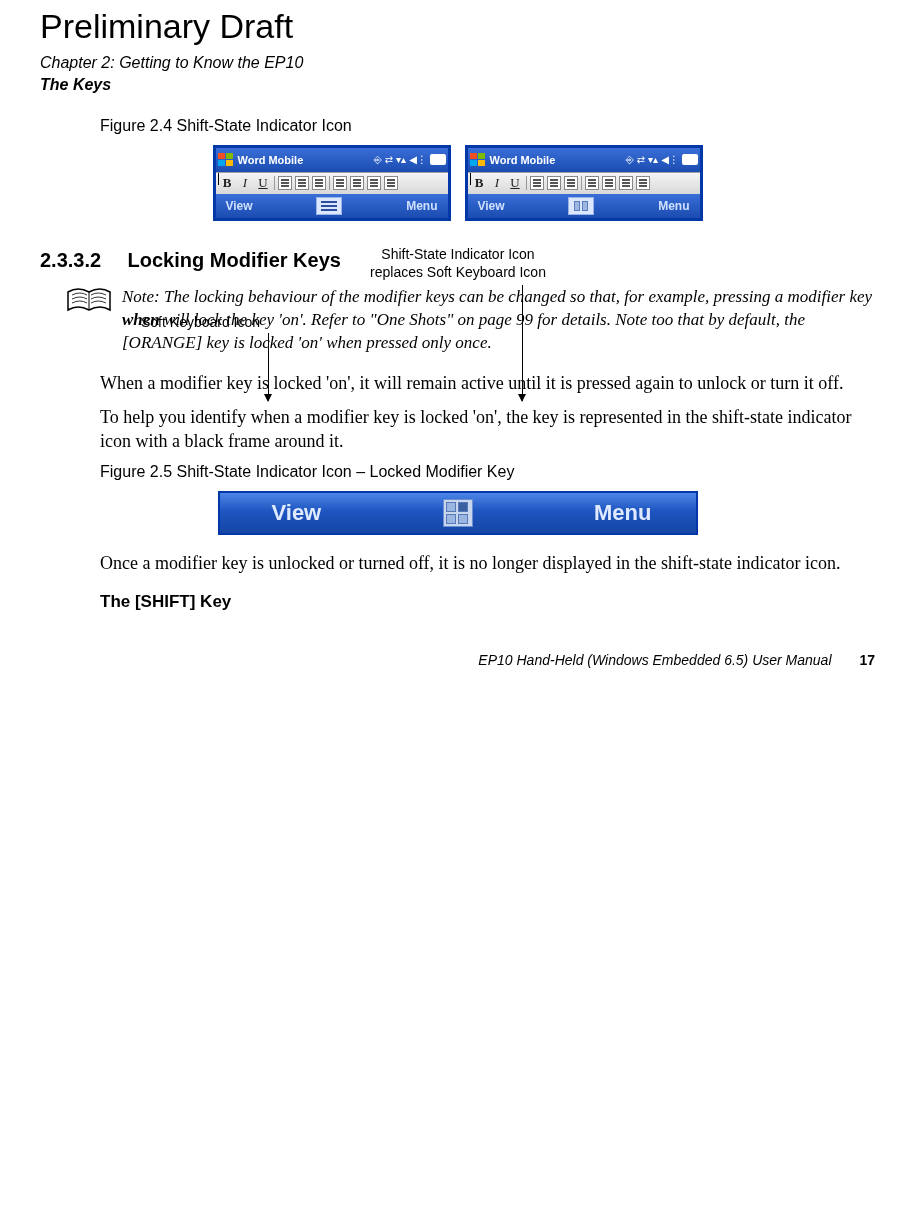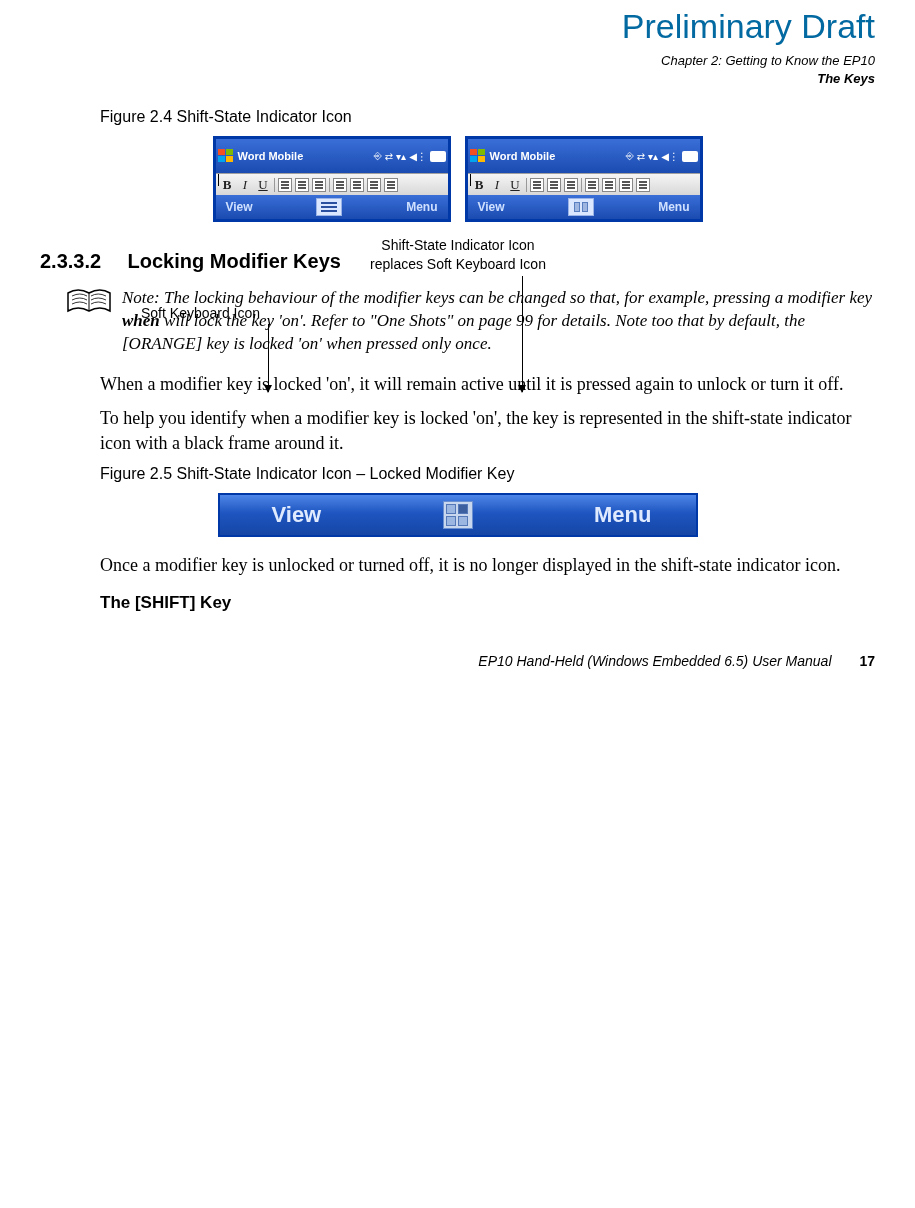--- a/index.html
+++ b/index.html
@@ -10,32 +10,32 @@
     font-family: Georgia, 'Times New Roman', serif;
     color: #000;
     width: 915px;
   }
   .page {
     width: 915px;
     padding: 5px 40px 30px 40px;
     position: relative;
   }
   .prelim {
-    text-align: right;
+    text-align: left;
     font-size: 34px;
-    color: #0369a1;
+    color: #000000;
     font-family: Arial, sans-serif;
     font-weight: 400;
     margin: 2px 0 0 0;
   }
   .header-right {
-    text-align: right;
+    text-align: left;
     font-style: italic;
     font-family: Verdana, Arial, sans-serif;
-    font-size: 13px;
+    font-size: 16px;
     line-height: 1.4;
     margin-top: 6px;
     margin-bottom: 20px;
   }
   .header-right .line2 { font-weight: bold; }
   .fig-caption {
     font-family: Verdana, Arial, sans-serif;
     font-size: 16px;
     margin: 10px 0 8px 60px;
   }
@@ -48,21 +48,21 @@
   }
   .device {
     width: 238px;
     border: 3px solid #0038a8;
     background: #fff;
     display: flex;
     flex-direction: column;
     position: relative;
   }
   .titlebar {
-    height: 34px;
+    height: 24px;
     background: linear-gradient(#3a6fd8, #1a4bb0);
     display: flex;
     align-items: center;
     padding: 0 2px;
     gap: 4px;
   }
   .win-flag {
     width: 16px; height: 14px;
     display: inline-block;
     background:

